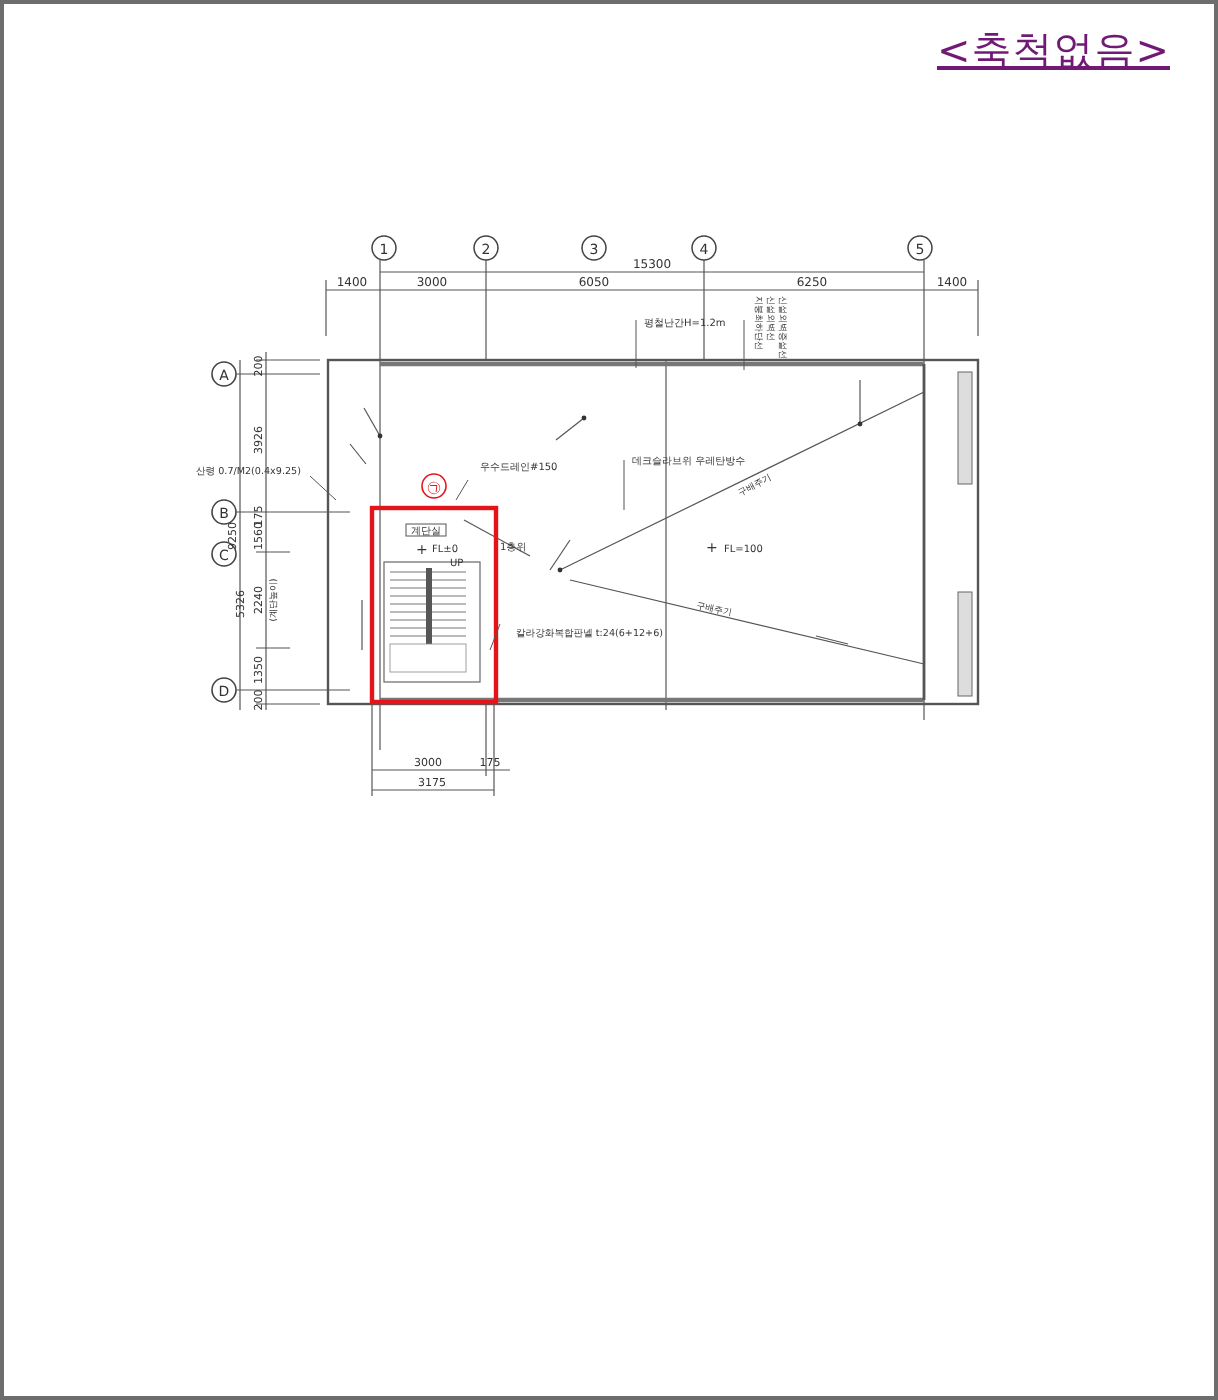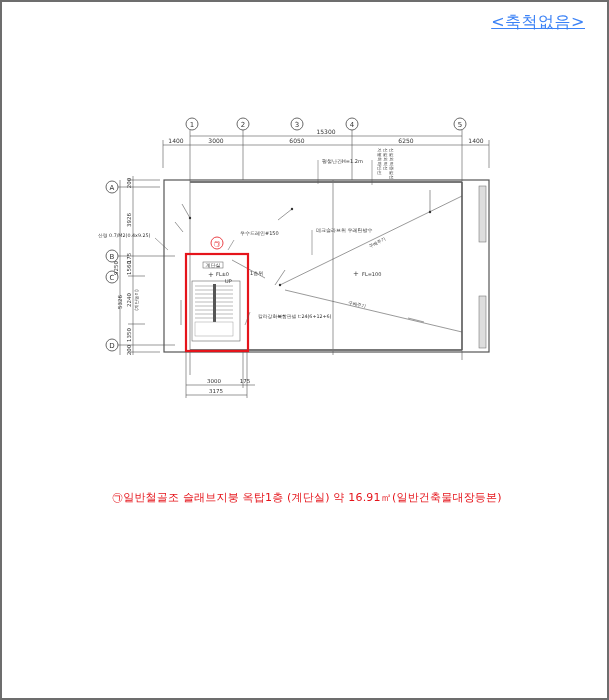--- a/index.html
+++ b/index.html
@@ -1,21 +1,21 @@
 <!DOCTYPE html>
 <html><head>
 <meta charset="utf-8">
 <style>
   html, body { margin: 0; padding: 0; background: #ffffff; }
   body { width: 609px; height: 700px; position: relative; overflow: hidden;
          font-family: "DejaVu Sans", "Liberation Sans", sans-serif; }
   .page-frame { position: absolute; left: 0; top: 0; width: 605px; height: 696px;
                 border: 2px solid #6d6d6d; background: #fff; }
-  .scale-note { position: absolute; right: 24px; top: 12px; font-size: 16px;
-                color: #3b82f6; text-decoration: underline; letter-spacing: 0.5px; }
+  .scale-note { position: absolute; right: 24px; top: 12px; font-size: 20px;
+                color: #701a75; text-decoration: underline; letter-spacing: 0.5px; }
   .plan { position: absolute; left: 0; top: 0; width: 609px; height: 700px; }
   .plan text { font-family: "DejaVu Sans", "Liberation Sans", sans-serif; fill: #333; }
   .caption { position: absolute; left: 112px; top: 490px; color: #e5141b; font-size: 11px; line-height: 16px; }
   .caption .heading { text-decoration: underline; display: block; }
   .caption .desc { display: block; letter-spacing: 0.2px; }
 </style>
 </head>
 <body>
 
 <div class="page-frame"></div>
@@ -187,14 +187,13 @@
     <line x1="186" y1="395" x2="247" y2="395"></line>
   </g>
   <g font-size="5.5" text-anchor="middle">
     <text x="214" y="383">3000</text>
     <text x="245" y="383">175</text>
     <text x="216" y="393">3175</text>
   </g>
 </svg>
 
 <div class="caption">
-  <span class="desc">㉠일반철골조 슬래브지붕 옥탑1층 (계단실) 약 16.91㎡(일반건축물대장등본)</span>
 </div>
 
 </body></html>

